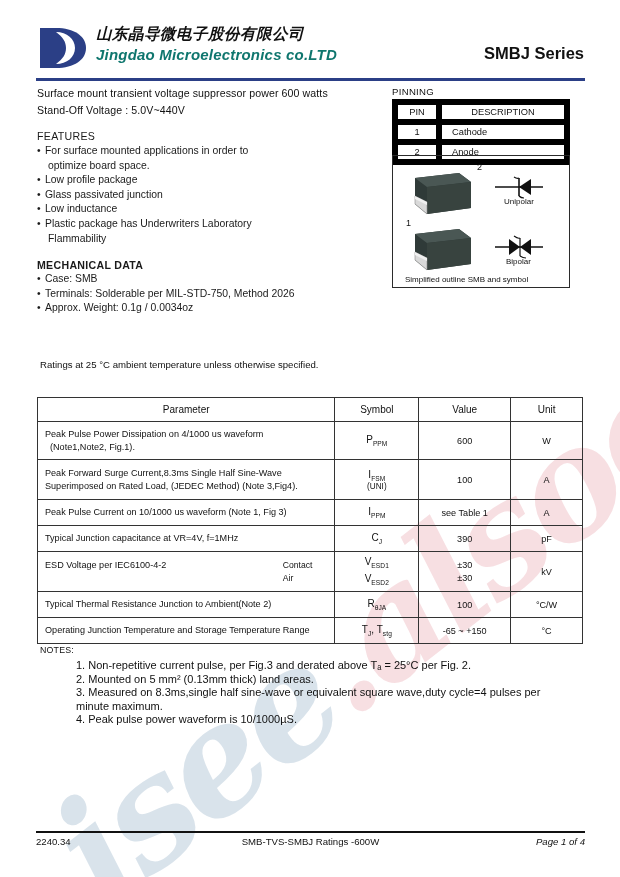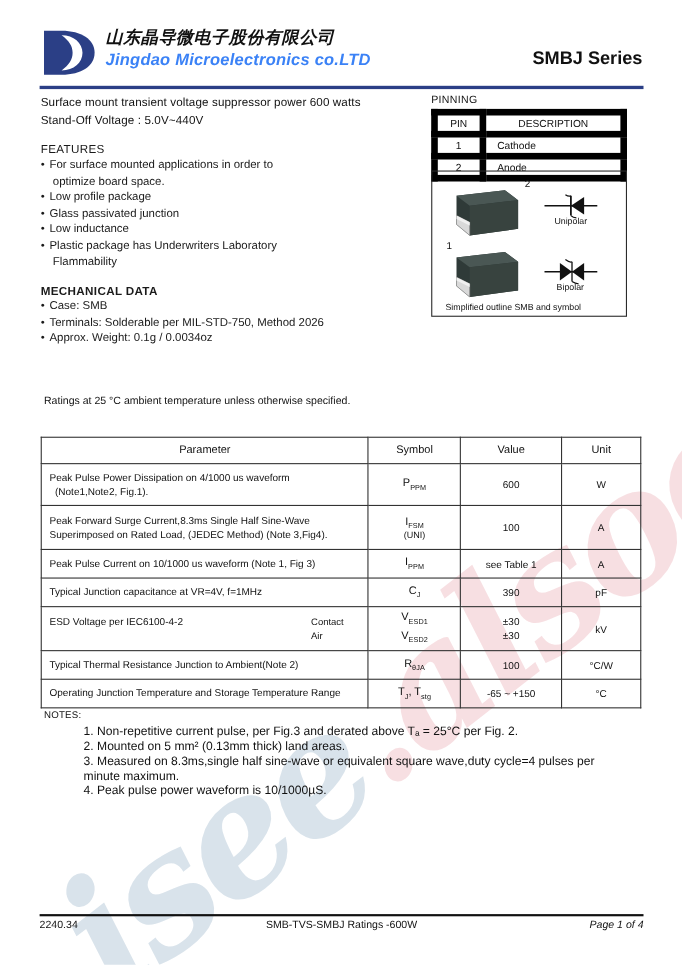--- a/index.html
+++ b/index.html
@@ -50,21 +50,21 @@
     font-family: "DejaVu Sans", sans-serif;
     font-weight: bold; font-style: italic;
     font-size: 15.5px; letter-spacing: 0.5px;
     color:#111; white-space:nowrap;
   }
   .en-name {
     position:absolute; left:60px; top:24px;
     font-family: "Liberation Sans", sans-serif;
     font-weight: bold; font-style: italic;
     font-size: 15px; letter-spacing: 0.2px;
-    color:#3b82f6; white-space:nowrap;
+    color:#0f766e; white-space:nowrap;
   }
   .series-title {
     position:absolute; right:0px; top:22px;
     font-family:"Liberation Sans", sans-serif;
     font-weight:bold; font-size:16.5px; color:#111;
     white-space:nowrap;
   }
   .header-rule {
     position:absolute; left:36px; top:78px; width:549px; height:3px;
     background:#2b3f86;

